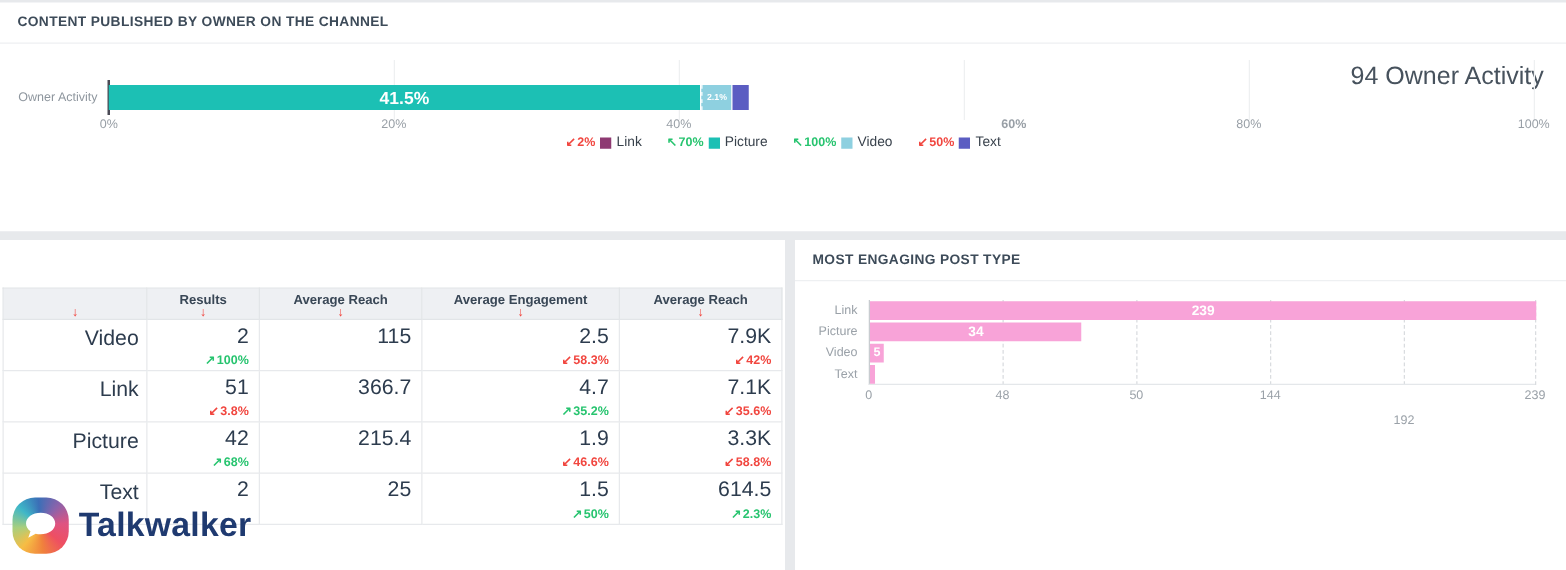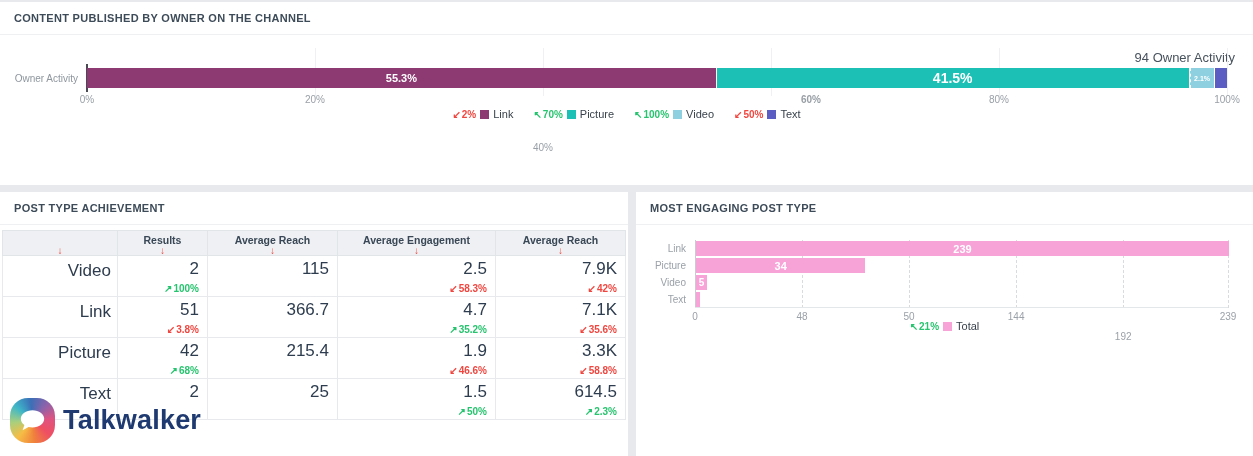--- a/index.html
+++ b/index.html
@@ -9,21 +9,21 @@
 
   .panel { position:absolute; background:#fff; }
   .panel-top { left:0; top:2px; width:1253px; height:183px; }
   .panel-bl { left:0; top:192px; width:628px; height:264px; }
   .panel-br { left:636px; top:192px; width:617px; height:264px; }
 
   .panel-header { padding:10px 14px 8px 14px; font-size:11px; font-weight:bold; letter-spacing:.3px;
     color:#3d4b59; border-bottom:1px solid #eef0f2; height:33px; }
 
   
-  .activity-label { position:absolute; right:18px; top:48px; font-size:13px; color:#47525d; }
+  .activity-label { position:absolute; right:18px; top:48px; font-size:20px; color:#47525d; }
   .owner-y-label { position:absolute; left:0; top:71px; width:78px; text-align:right; font-size:10px; color:#8e969e; }
   .owner-plot { position:absolute; left:87px; top:44px; width:1140px; height:50px; }
   .owner-grid { position:absolute; top:2px; bottom:0; width:0; border-left:1px solid #eef0f1; }
   .owner-axis-start { position:absolute; left:-1px; top:18px; width:2px; height:28px; background:#4a4a55; }
   .owner-bar { position:absolute; left:0; top:22px; width:1140px; height:20px; display:flex; gap:1px; }
   .owner-seg { height:100%; display:flex; align-items:center; justify-content:center;
     color:#fff; font-weight:bold; font-size:11px; white-space:nowrap; overflow:hidden; }
   .owner-seg.seg-dashed { border-left:1px dashed #fff; }
   .owner-xaxis { position:absolute; left:87px; top:92px; width:1140px; height:12px; font-size:10px; color:#989fa6; }
   .owner-tick { position:absolute; transform:translateX(-50%); white-space:nowrap; }
@@ -87,30 +87,29 @@
     <div class="owner-plot">
       <div id="owner-grids">
           <div class="owner-grid" style="left: 228px;"></div>
           <div class="owner-grid" style="left: 456px;"></div>
           <div class="owner-grid" style="left: 684px;"></div>
           <div class="owner-grid" style="left: 912px;"></div>
           <div class="owner-grid" style="left: 1140px;"></div>
         </div>
       <div class="owner-axis-start"></div>
       <div class="owner-bar" id="owner-bar">
-          <div class="owner-seg" style="width: 55.3%; background: rgb(142, 58, 114); font-size: 11px;">55.3%</div>
           <div class="owner-seg" style="width: 41.5%; background: rgb(28, 192, 180); font-size: 14px;">41.5%</div>
           <div class="owner-seg seg-dashed" style="width: 2.1%; background: rgb(142, 208, 224); font-size: 7px;">2.1%</div>
           <div class="owner-seg" style="width: 1.1%; background: rgb(91, 93, 194); font-size: 7px;"></div>
         </div>
     </div>
     <div class="owner-xaxis" id="owner-xaxis">
         <span class="owner-tick" style="left: 0px;">0%</span>
         <span class="owner-tick" style="left: 228px;">20%</span>
-        <span class="owner-tick" style="left: 456px; margin-top: 48px;">40%</span>
+        <span class="owner-tick" style="left: 456px;">40%</span>
         <span class="owner-tick" style="left: 724px; font-weight: bold;">60%</span>
         <span class="owner-tick" style="left: 912px;">80%</span>
         <span class="owner-tick" style="left: 1140px;">100%</span>
       </div>
     <div class="legend-row top" id="owner-legend">
         <span class="legend-item">
           <span class="cell-chg down"><span class="chg-arrow down">↙</span><span class="chg-txt down">2%</span></span>
           <span class="swatch" style="background: rgb(142, 58, 114);"></span>
           <span class="legend-label">Link</span>
         </span>
@@ -126,21 +125,20 @@
         </span>
         <span class="legend-item">
           <span class="cell-chg down"><span class="chg-arrow down">↙</span><span class="chg-txt down">50%</span></span>
           <span class="swatch" style="background: rgb(91, 93, 194);"></span>
           <span class="legend-label">Text</span>
         </span>
       </div>
   </div>
 
   <div class="panel panel-bl">
-    <div class="panel-header">POST TYPE ACHIEVEMENT</div>
     <table class="ach">
       <colgroup>
           <col class="c0">
           <col class="c1">
           <col class="c2">
           <col class="c3">
           <col class="c4">
         </colgroup>
       <thead>
           <tr id="ach-head">
@@ -276,22 +274,15 @@
         </div>
     </div>
     <div class="eng-xaxis" id="eng-xaxis">
         <span class="eng-tick" style="left: 0px;">0</span>
         <span class="eng-tick" style="left: 107.046px;">48</span>
         <span class="eng-tick" style="left: 214.092px;">50</span>
         <span class="eng-tick" style="left: 321.138px;">144</span>
         <span class="eng-tick" style="left: 428.184px; margin-top: 20px;">192</span>
         <span class="eng-tick" style="left: 533px;">239</span>
       </div>
-    <div class="legend-row eng" id="eng-legend">
-        <span class="legend-item">
-          <span class="cell-chg up"><span class="chg-arrow up">↖</span><span class="chg-txt up">21%</span></span>
-          <span class="swatch" style="background: rgb(248, 163, 216);"></span>
-          <span class="legend-label">Total</span>
-        </span>
-      </div>
   </div>
 
 </div>
 
 </body></html>

